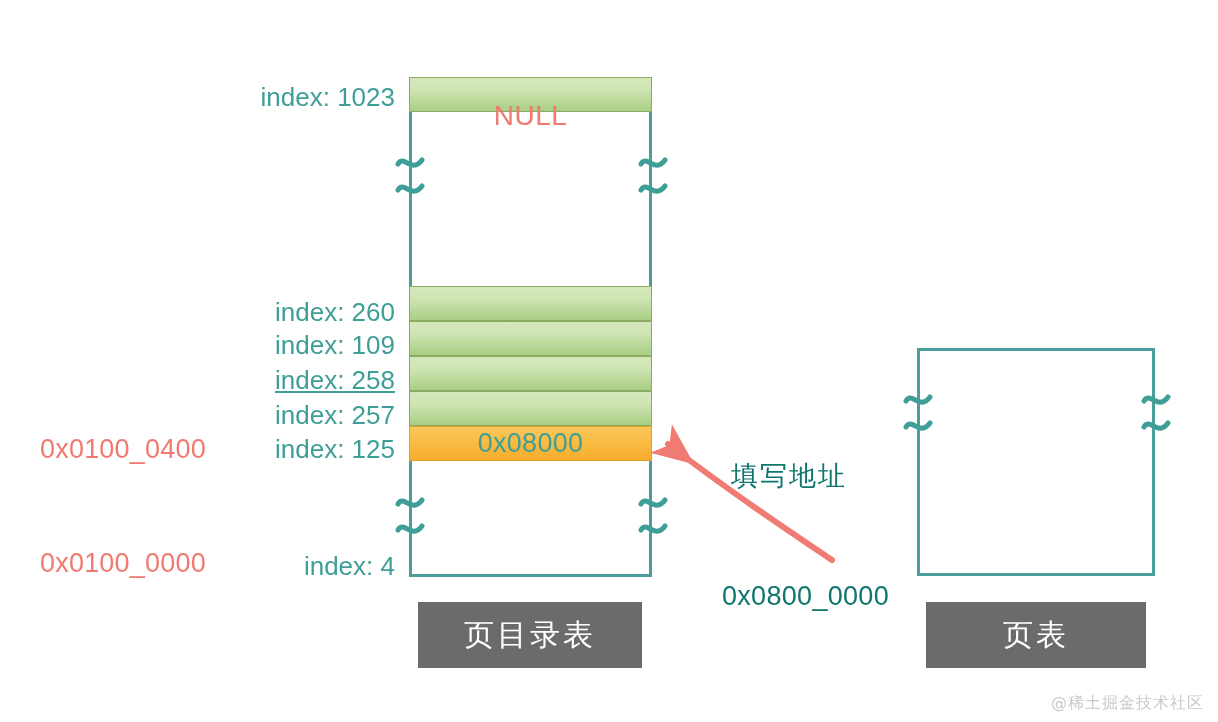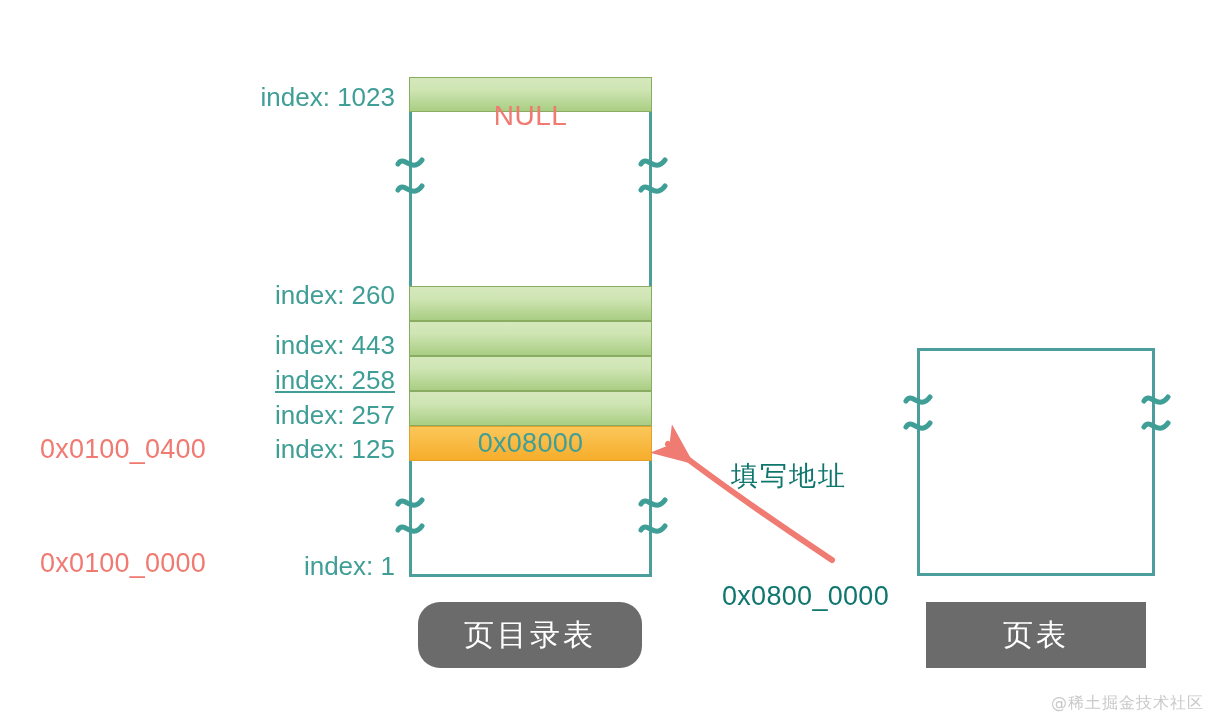--- a/index.html
+++ b/index.html
@@ -180,31 +180,31 @@
 <body>
 
 <div id="stage">
 
   <div class="addr-label" style="left:40px; top:434px; width:240px;">0x0100_0400</div>
 
   <div class="addr-label" style="left:40px; top:548px; width:240px;">0x0100_0000</div>
 
   <div class="index-label" style="left:150px; top:82px; width:245px;">index: 1023</div>
 
-  <div class="index-label" style="left:150px; top:280px; width:245px;">index: 260</div>
-
-  <div class="index-label" style="left:150px; top:330px; width:245px;">index: 443</div>
+  <div class="index-label" style="left:150px; top:297px; width:245px;">index: 260</div>
+
+  <div class="index-label" style="left:150px; top:330px; width:245px;">index: 109</div>
 
   <div class="index-label" style="left:150px; top:365px; width:245px;text-decoration:underline;">index: 258</div>
 
   <div class="index-label" style="left:150px; top:400px; width:245px;">index: 257</div>
 
   <div class="index-label" style="left:150px; top:434px; width:245px;">index: 125</div>
 
-  <div class="index-label" style="left:150px; top:551px; width:245px;">index: 1</div>
+  <div class="index-label" style="left:150px; top:551px; width:245px;">index: 4</div>
 
   <div id="pd-col">
 
     <div class="pd-side left"></div>
     <div class="pd-side right"></div>
     <div class="pd-bottom"></div>
 
     <div class="cell green" style="top:0px;">
       <span class="null-text">NULL</span>
     </div>
@@ -257,21 +257,21 @@
         <path d="M7,0 L0,3 L7,6 L5.2,3 Z" fill="#ef7b72"></path>
       </marker>
     </defs>
     <path d="M192 140 C150 112, 90 72, 28 24" stroke="#ef7b72" stroke-width="6" fill="none" stroke-linecap="round" marker-end="url(#arrowhead)"></path>
   </svg>
 
   <div class="annot-text" style="left:731px; top:458px;">填写地址</div>
 
   <div class="annot-addr" style="left:722px; top:581px;">0x0800_0000</div>
 
-  <div class="caption" style="left:418px; top:602px; width:224px; height:66px;border-radius:22px;">
+  <div class="caption" style="left:418px; top:602px; width:224px; height:66px;">
     <span>页目录表</span>
   </div>
 
   <div class="caption" style="left:926px; top:602px; width:220px; height:66px;">
     <span>页表</span>
   </div>
 
   <div id="watermark">@稀土掘金技术社区</div>
 
 </div>

